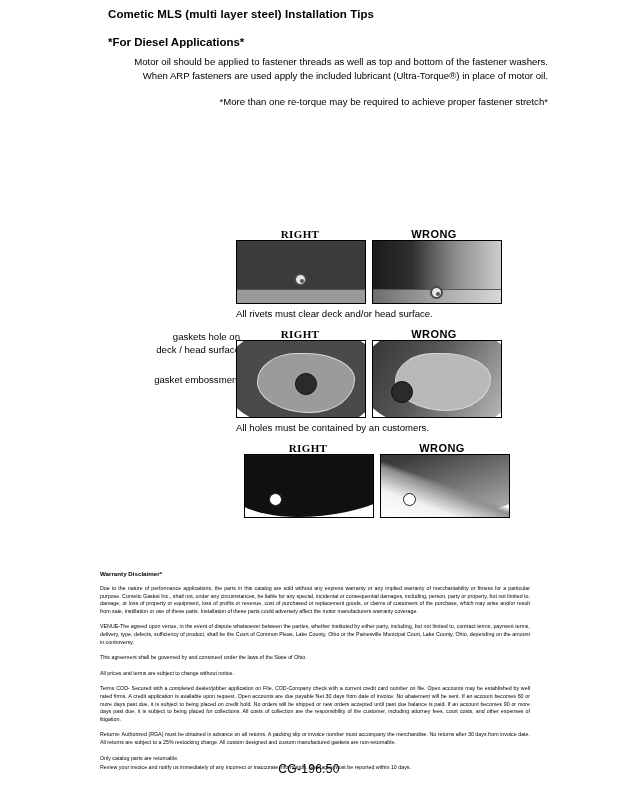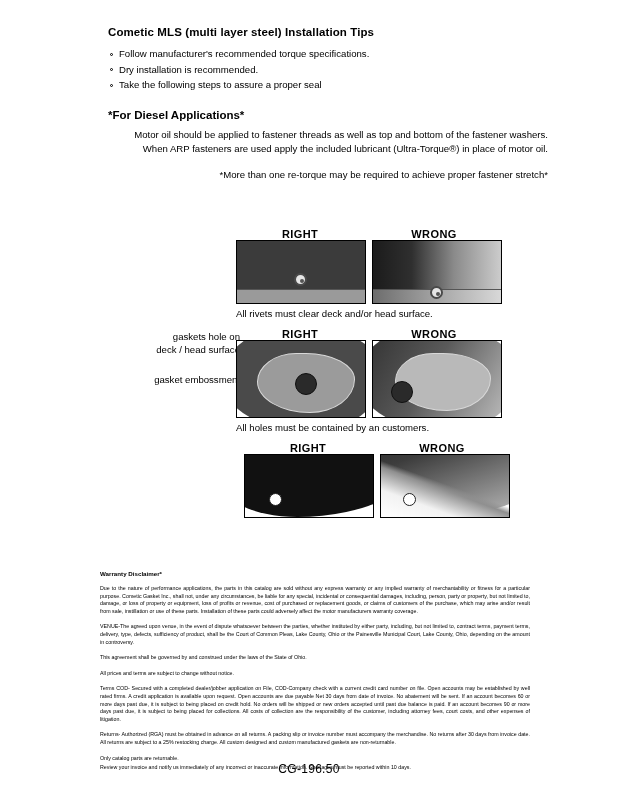--- a/index.html
+++ b/index.html
@@ -17,21 +17,21 @@
   }
   .page {
     position: absolute;
     left: 0; top: 0;
     width: 618px;
     height: 800px;
   }
   .content {
     position: absolute;
     left: 108px;
-    top: 26px;
+    top: 8px;
     width: 440px;
   }
   h1.title {
     font-size: 11.5px;
     font-weight: bold;
     margin: 0 0 9px 0;
     letter-spacing: 0.1px;
   }
   ul.bullets {
     list-style: none;
@@ -109,21 +109,21 @@
     width: 262px;
     margin-left: 0;
   }
   .fig-label {
     width: 128px;
     text-align: center;
     font-size: 11px;
     font-weight: bold;
     letter-spacing: 0.4px;
   }
-  .fig-label.right-lab { margin-right: 6px; }
+  .fig-label.right-lab { margin-right: 6px; font-family: Liberation Serif, serif; }
   .fig-pair {
     display: flex;
   }
   .fig-box {
     width: 128px;
     height: 62px;
     border: 1px solid #000;
     position: relative;
     overflow: hidden;
     background: #fff;
@@ -281,25 +281,20 @@
   }
 </style>
 </head>
 <body>
 
 <div class="page">
 
   <div class="content">
     <h1 class="title">Cometic MLS (multi layer steel) Installation Tips</h1>
 
-    <ul class="bullets">
-      <li class="hollow">Follow manufacturer's recommended torque specifications.</li>
-      <li class="hollow">Dry installation is recommended.</li>
-      <li class="hollow">Take the following steps to assure a proper seal</li>
-    </ul>
 
     <h2 class="subtitle">*For Diesel Applications*</h2>
     <p class="para">Motor oil should be applied to fastener threads as well as top and bottom of the fastener washers.  When ARP fasteners are used apply the included lubricant (Ultra-Torque®) in place of motor oil.</p>
     <p class="para last">*More than one re-torque may be required to achieve proper fastener stretch*</p>
   </div>
 
   <div class="callouts">
     <div class="callout-line">gaskets hole on</div>
     <div class="callout-line">deck / head surface</div>
     <div class="callout-line" style="margin-top:17px;">gasket embossment</div>

